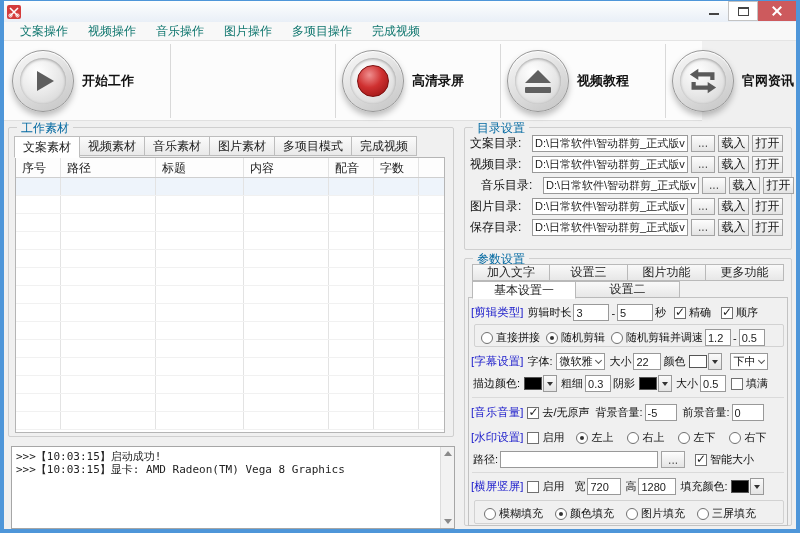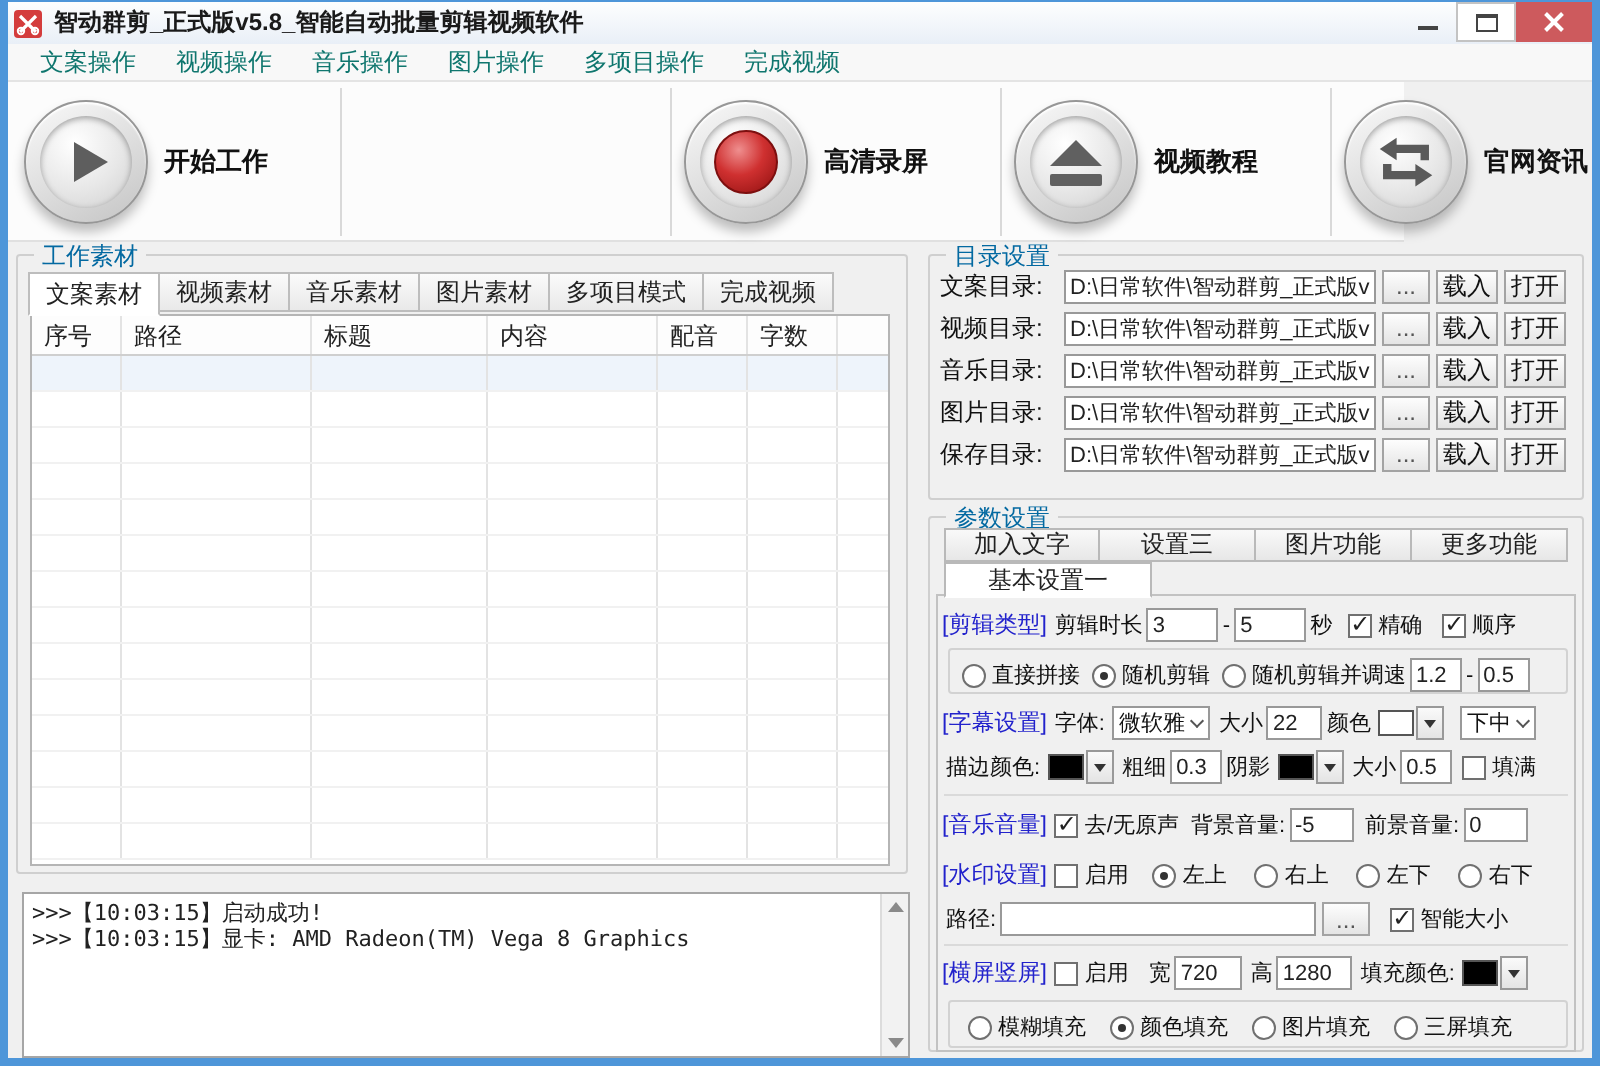--- a/index.html
+++ b/index.html
@@ -133,21 +133,20 @@
 <div class="wborder wb-right"></div>
 <div class="wborder wb-bottom"></div>
 
 <div class="titlebar">
   <svg class="app-icon" viewBox="0 0 14 14">
     <rect x="0" y="0" width="14" height="14" rx="2" fill="#d43c3c"></rect>
     <path d="M3 3 L11 11 M11 3 L3 11" stroke="#fff" stroke-width="1.6" fill="none"></path>
     <circle cx="3.5" cy="10.5" r="1.6" fill="none" stroke="#fff" stroke-width="1"></circle>
     <circle cx="10.5" cy="10.5" r="1.6" fill="none" stroke="#fff" stroke-width="1"></circle>
   </svg>
-  <span class="title-text">智动群剪_正式版v5.8_智能自动批量剪辑视频软件</span>
   <div class="win-controls">
     <div class="wbtn min">
         <div class="glyph"></div>
       </div>
     <div class="wbtn max">
         <div class="glyph"></div>
       </div>
     <div class="wbtn close">
         <div class="glyph"></div>
       </div>
@@ -384,21 +383,21 @@
   <div class="pbtn b-load">载入</div>
   <div class="pbtn b-open">打开</div>
 </div>
 <div class="dir-row" style="top:155px;">
   <span class="dir-label">视频目录:</span>
   <input class="tin dir-input" value="D:\日常软件\智动群剪_正式版v5." style="">
   <div class="pbtn b-browse">...</div>
   <div class="pbtn b-load">载入</div>
   <div class="pbtn b-open">打开</div>
 </div>
-<div class="dir-row" style="top:176px;">
+<div class="dir-row" style="top:176px;margin-left:11px;">
   <span class="dir-label">音乐目录:</span>
   <input class="tin dir-input" value="D:\日常软件\智动群剪_正式版v5." style="">
   <div class="pbtn b-browse">...</div>
   <div class="pbtn b-load">载入</div>
   <div class="pbtn b-open">打开</div>
 </div>
 <div class="dir-row" style="top:197px;">
   <span class="dir-label">图片目录:</span>
   <input class="tin dir-input" value="D:\日常软件\智动群剪_正式版v5." style="">
   <div class="pbtn b-browse">...</div>
@@ -417,20 +416,21 @@
   <span class="legend">参数设置</span>
 </div>
 <div class="ptabs" style="left:472px; top:264px;">
   <div class="ptab r1">加入文字</div>
   <div class="ptab r1">设置三</div>
   <div class="ptab r1">图片功能</div>
   <div class="ptab r1">更多功能</div>
 </div>
 <div class="ptabs" style="left:472px; top:281px;">
   <div class="ptab r2 active">基本设置一</div>
+  <div class="ptab r2">设置二</div>
 </div>
 <div class="ppage"></div>
 
 <div class="prow" style="top:304px;">
   <span class="blbl">[剪辑类型]</span>
   <span class="plbl">剪辑时长</span>
   <input class="tin" style="width: 36px;" value="3">
   <span class="plbl">-</span>
   <input class="tin" style="width: 36px;" value="5">
   <span class="plbl">秒</span>

